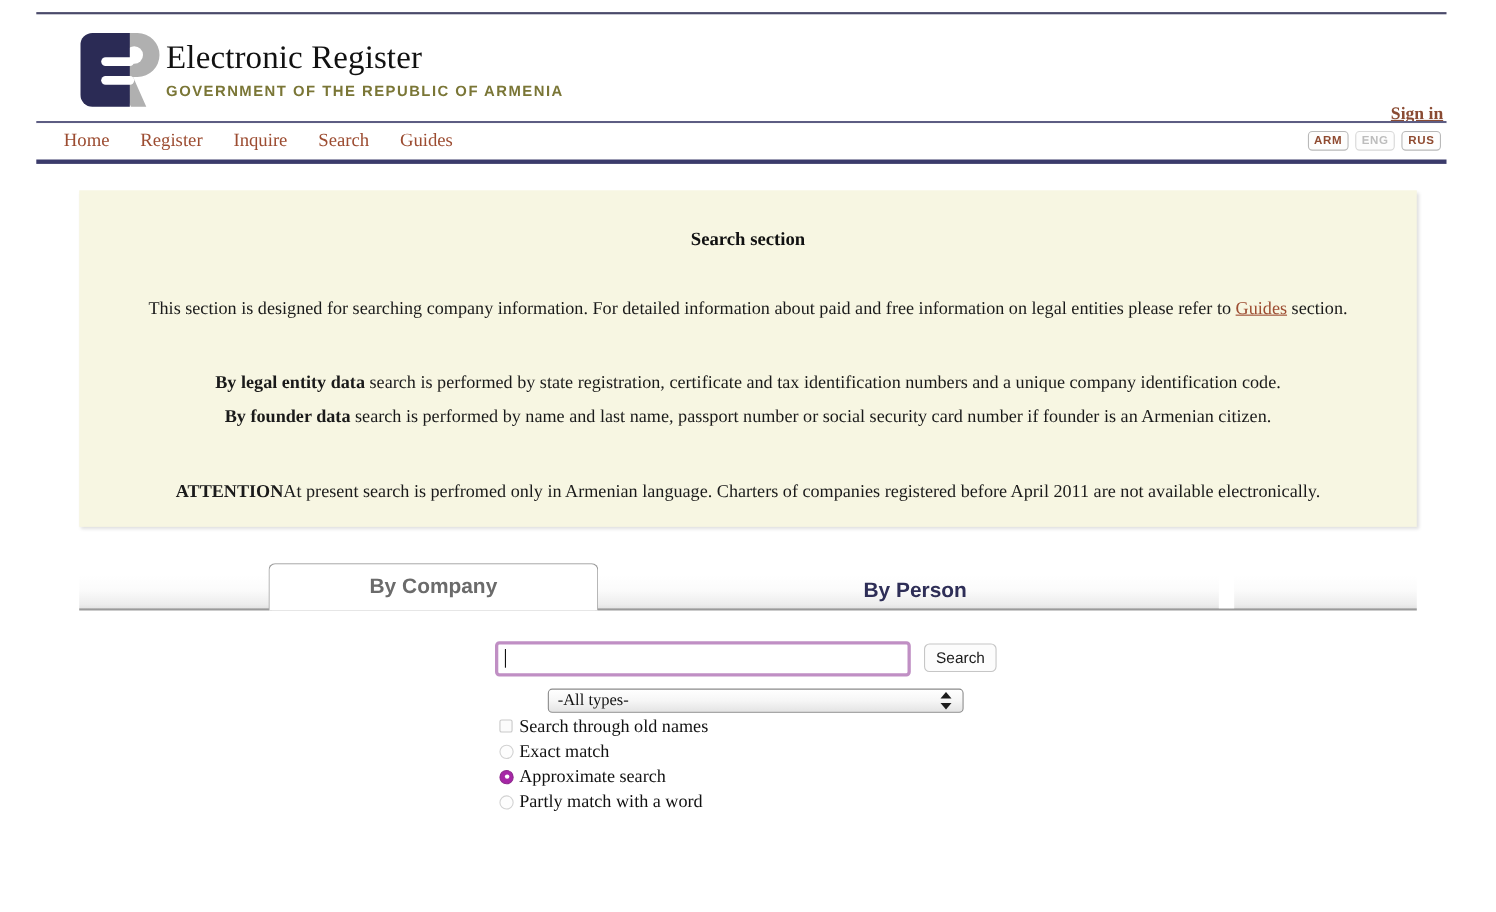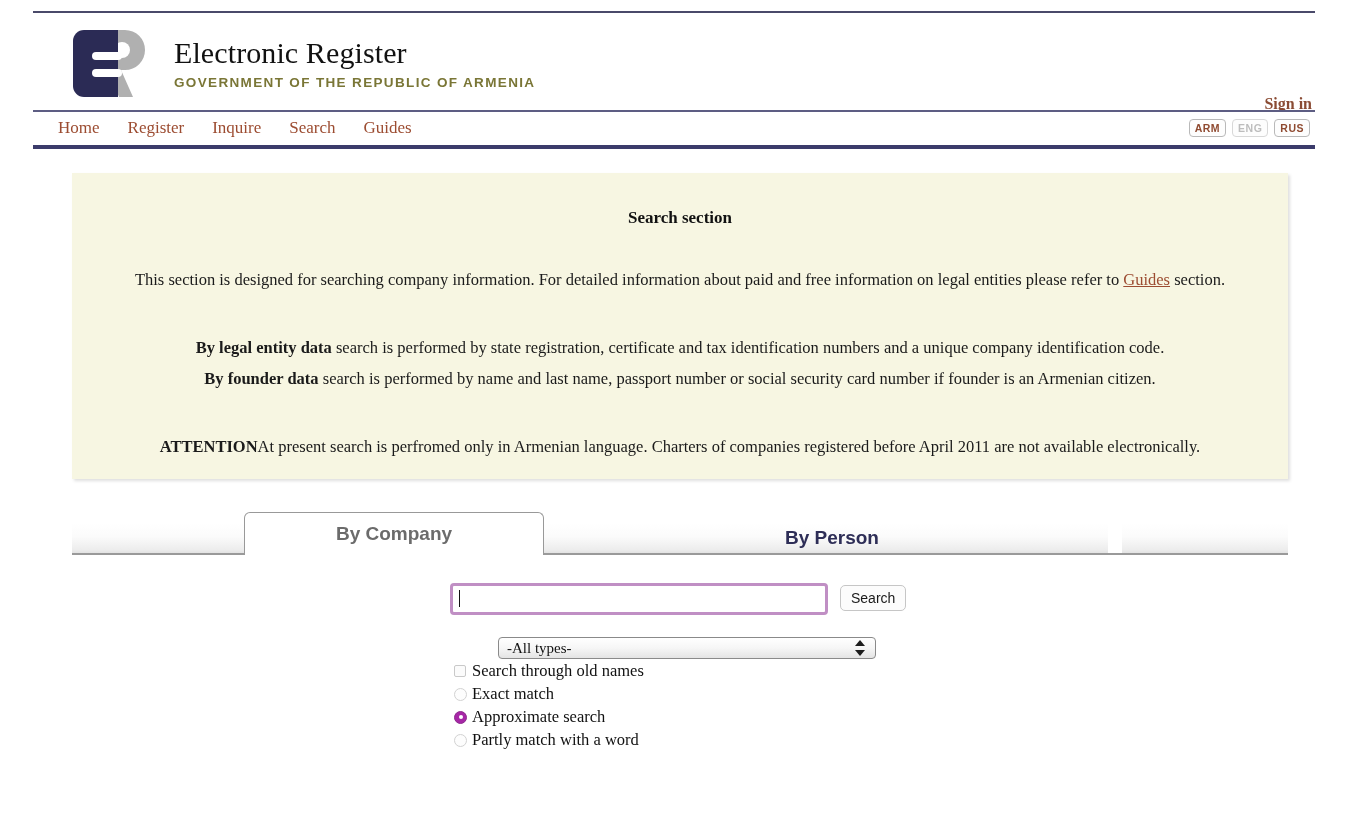--- a/index.html
+++ b/index.html
@@ -49,21 +49,20 @@
   }
 
   .logo {
     width: 78px;
     height: 75px;
     position: relative;
     flex: none;
   }
 
   .brand-text {
-    margin-left: 23px;
     padding-top: 10px;
   }
 
   .brand-title {
     font-family: "Liberation Serif", "DejaVu Serif", serif;
     font-size: 30px;
     line-height: 34px;
     color: #111111;
     letter-spacing: 0.1px;
   }
@@ -296,21 +295,21 @@
     background: #fcfcfc;
     border: 1px solid #c6c6c6;
     border-radius: 5px;
     cursor: pointer;
     line-height: 24px;
   }
   .select-wrap {
     position: relative;
     width: 378px;
     height: 22px;
-    margin-top: 22px;
+    margin-top: 11px;
     padding-left: 48px;
   }
   .select-box {
     width: 378px;
     height: 22px;
     box-sizing: border-box;
     border: 1px solid #8a8a8a;
     border-radius: 4px;
     background: linear-gradient(to bottom, #ffffff 0%, #f6f6f6 50%, #e4e4e4 100%);
     font-family: "Liberation Serif", "DejaVu Serif", serif;

